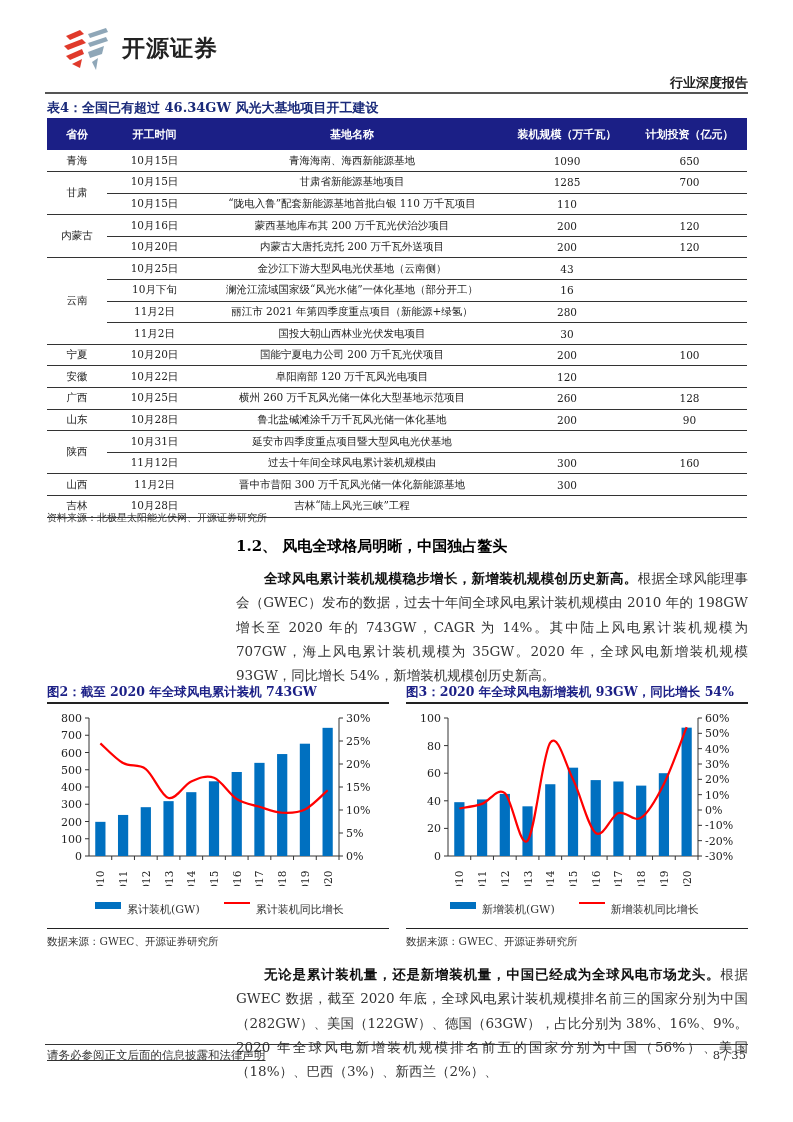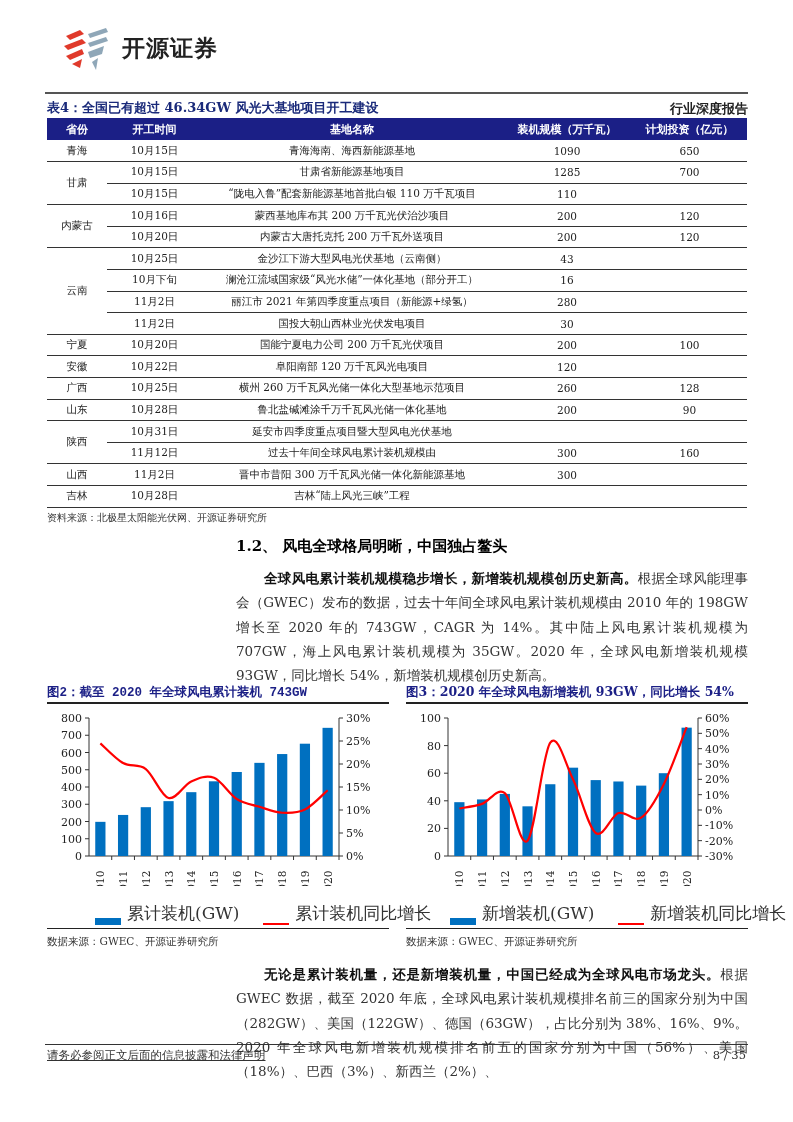--- a/index.html
+++ b/index.html
@@ -3,43 +3,43 @@
   <meta charset="utf-8">
   <style>
     * { margin: 0; padding: 0; box-sizing: border-box; }
     body { width: 793px; height: 1122px; background: #fff; position: relative; font-family: "DejaVu Serif", "Liberation Serif", serif; color: #222; overflow: hidden; }
     .abs { position: absolute; }
 
     
     .logo { left: 62px; top: 24px; height: 48px; display: flex; align-items: center; }
     .logo svg { display: block; }
     .logo-text { font-family: "DejaVu Sans", "Liberation Sans", sans-serif; font-size: 23px; font-weight: bold; color: #222; margin-left: 8px; letter-spacing: 1px; }
-    .report-type { right: 45px; top: 74px; font-size: 13px; font-weight: bold; color: #222; margin-top: 26px; }
+    .report-type { right: 45px; top: 74px; font-size: 13px; font-weight: bold; color: #222; }
     .header-rule { left: 45px; right: 45px; top: 92px; height: 2px; background: #555; }
 
     
     .table-title { left: 47px; top: 99px; font-size: 13px; font-weight: bold; color: #1a2a7a; }
     table.projects { position: absolute; left: 47px; top: 118px; width: 700px; border-collapse: collapse; font-size: 10.5px; }
-    table.projects th { background: #1b1f86; color: #fff; font-weight: bold; height: 22px; font-size: 11px; }
+    table.projects th { background: #1b1f86; color: #fff; font-weight: bold; height: 32px; font-size: 11px; }
     table.projects td { height: 21.6px; text-align: center; border-bottom: 1px solid #333; color: #222; }
     table.projects td.prov { vertical-align: middle; }
     .col-prov { width: 60px; } .col-date { width: 95px; } .col-name { width: 300px; } .col-cap { width: 130px; } .col-inv { width: 115px; }
     .source-note { left: 47px; top: 511px; font-size: 10px; color: #333; }
 
     
     .section-heading { left: 236px; top: 537px; font-size: 15px; font-weight: bold; color: #000000; }
     .para { left: 236px; width: 512px; font-size: 13.5px; line-height: 24.3px; color: #333; text-align: justify; }
     .para b { color: #111; margin-left: 28px; }
 
     
     .fig-title { font-size: 12.5px; font-weight: bold; color: #1b1f86; }
     .fig-rule { height: 2px; background: #222; }
     .fig-source { font-size: 10.5px; color: #333; }
     .chart-svg { position: absolute; }
-    .legend { font-size: 17px; color: #333; display: flex; align-items: flex-end; gap: 6px; }
+    .legend { font-size: 11px; color: #333; display: flex; align-items: flex-start; gap: 6px; }
     .legend .sw-bar { width: 26px; height: 7px; background: #0070c0; display: inline-block; }
     .legend .sw-line { width: 26px; height: 2px; background: #ff0000; display: inline-block; margin-left: 18px; }
 
     
     .footer-rule { left: 45px; right: 45px; top: 1044px; height: 1px; background: #333; }
     .footer-left { left: 47px; top: 1048px; font-size: 11.5px; color: #333; text-decoration: underline; }
     .footer-right { right: 47px; top: 1048px; font-size: 11.5px; color: #333; }
   </style>
 </head>
 <body>
@@ -187,21 +187,21 @@
       </tr>
     </tbody>
 </table>
 <div class="abs source-note">资料来源：北极星太阳能光伏网、开源证券研究所</div>
 
 <div class="abs section-heading">1.2、 风电全球格局明晰，中国独占鳌头</div>
 <div class="abs para" style="top:566px;">
   <b>全球风电累计装机规模稳步增长，新增装机规模创历史新高。</b><span>根据全球风能理事会（GWEC）发布的数据，过去十年间全球风电累计装机规模由 2010 年的 198GW 增长至 2020 年的 743GW，CAGR 为 14%。其中陆上风电累计装机规模为 707GW，海上风电累计装机规模为 35GW。2020 年，全球风电新增装机规模 93GW，同比增长 54%，新增装机规模创历史新高。</span>
 </div>
 
-<div class="abs fig-title" style="left:47px; top:684px;font-family:Liberation Mono, monospace;">图2：截至 2020 年全球风电累计装机 743GW</div>
+<div class="abs fig-title" style="left:47px; top:684px;">图2：截至 2020 年全球风电累计装机 743GW</div>
 <div class="abs fig-rule" style="left:47px; top:702px; width:342px;"></div>
 <svg class="chart-svg" id="chart0" style="left:47px; top:706px;" width="345" height="180">
     <line x1="38" y1="150" x2="42" y2="150" stroke="#333" stroke-width="1"></line>
     <text x="35" y="154" text-anchor="end" font-size="11" fill="#222" font-family="DejaVu Serif, serif">0</text>
     <line x1="38" y1="132.75" x2="42" y2="132.75" stroke="#333" stroke-width="1"></line>
     <text x="35" y="136.75" text-anchor="end" font-size="11" fill="#222" font-family="DejaVu Serif, serif">100</text>
     <line x1="38" y1="115.5" x2="42" y2="115.5" stroke="#333" stroke-width="1"></line>
     <text x="35" y="119.5" text-anchor="end" font-size="11" fill="#222" font-family="DejaVu Serif, serif">200</text>
     <line x1="38" y1="98.25" x2="42" y2="98.25" stroke="#333" stroke-width="1"></line>
     <text x="35" y="102.25" text-anchor="end" font-size="11" fill="#222" font-family="DejaVu Serif, serif">300</text>

